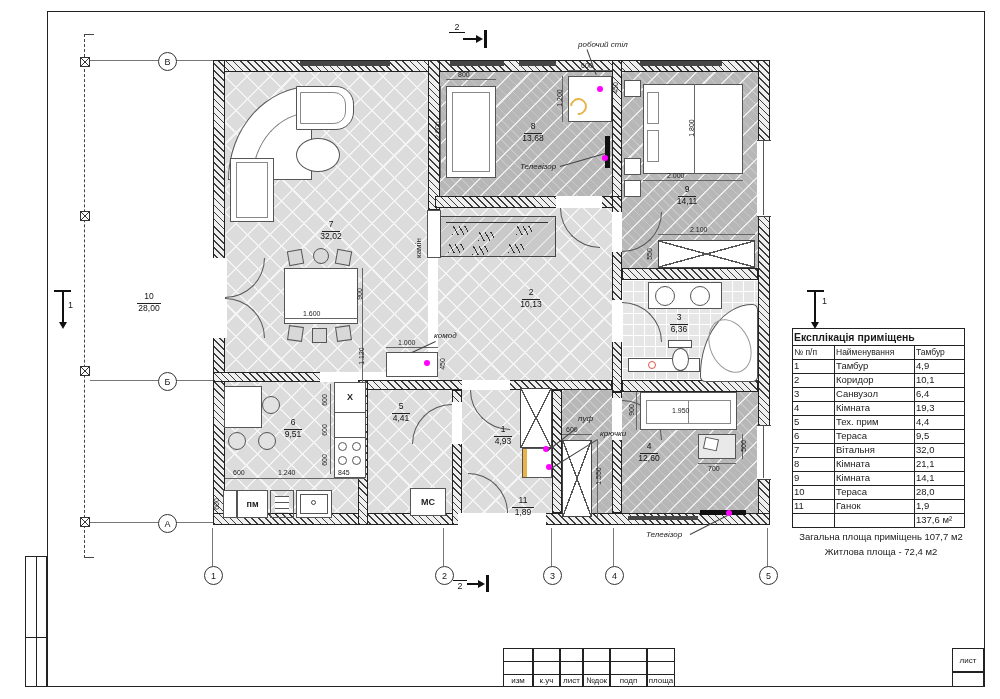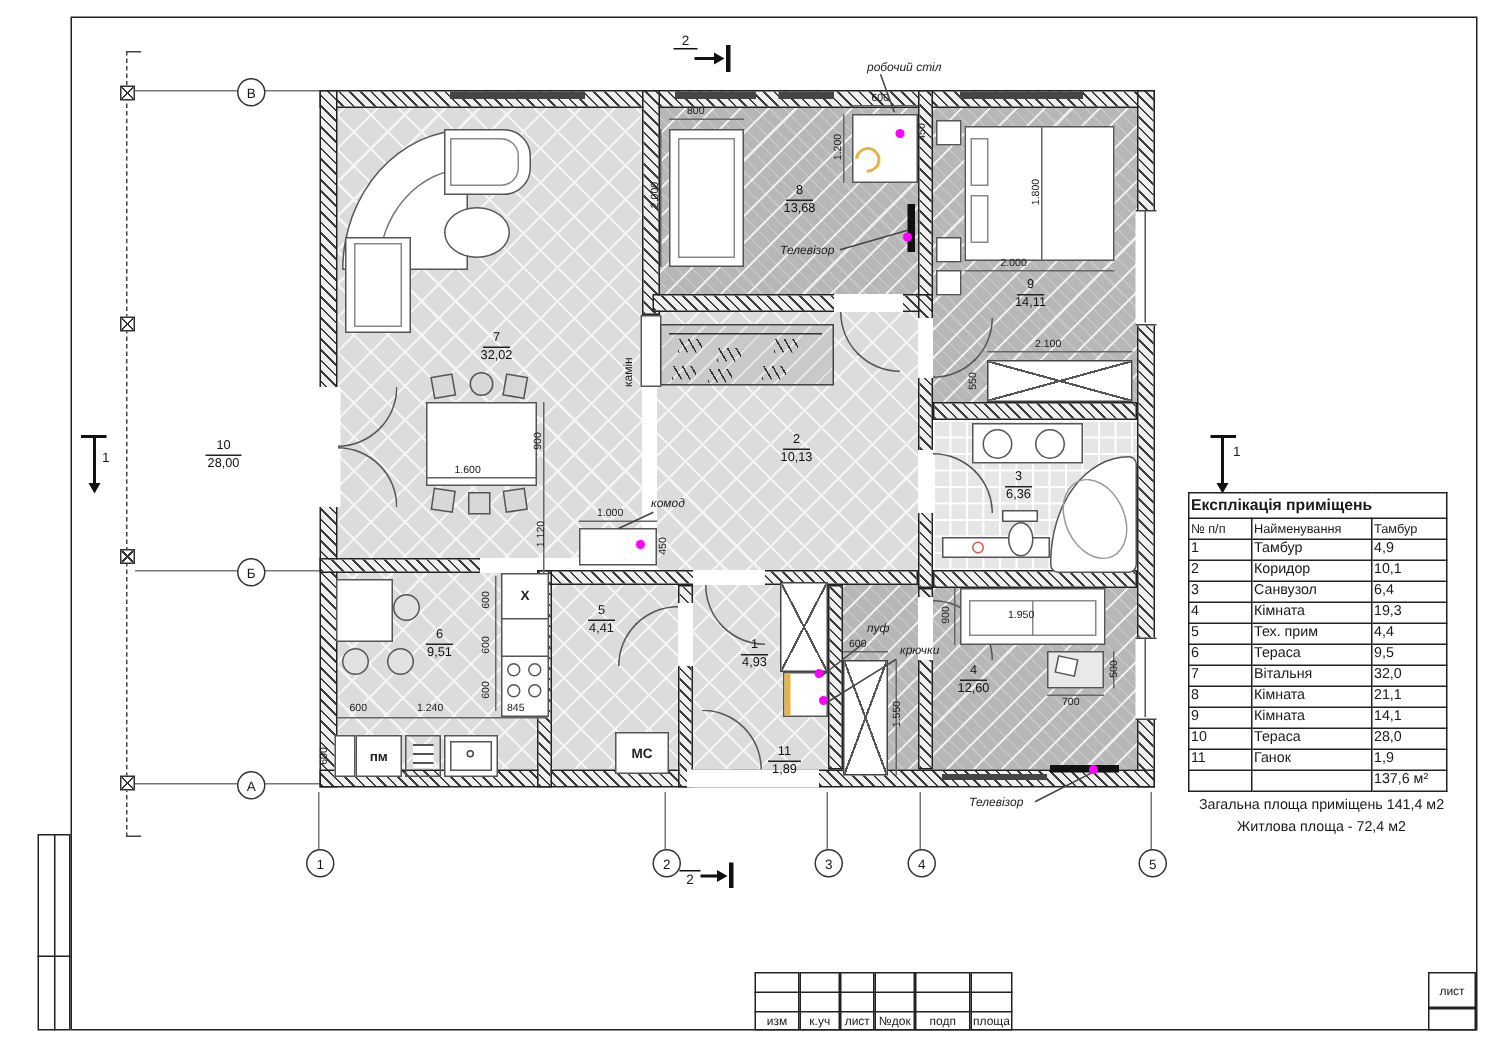--- a/index.html
+++ b/index.html
@@ -399,21 +399,21 @@
         </tr>
       </tbody>
     <tbody>
         <tr>
       <td></td>
           <td></td>
       <td>137,6 м²</td>
     </tr>
   </tbody>
     </table>
-  <div class="sumline" style="left:786px;top:531px;">Загальна площа приміщень 141,4 м2</div>
+  <div class="sumline" style="left:786px;top:531px;">Загальна площа приміщень 107,7 м2</div>
   <div class="sumline" style="left:786px;top:546px;">Житлова площа - 72,4 м2</div>
 
   <div class="tb-cell" style="left:503px;top:648px;width:30px;height:39px;"></div>
   <div class="tb-cell" style="left:533px;top:648px;width:27px;height:39px;"></div>
   <div class="tb-cell" style="left:560px;top:648px;width:23px;height:39px;"></div>
   <div class="tb-cell" style="left:583px;top:648px;width:27px;height:39px;"></div>
   <div class="tb-cell" style="left:610px;top:648px;width:37px;height:39px;"></div>
   <div class="tb-cell" style="left:647px;top:648px;width:28px;height:39px;"></div>
   <div class="thin" style="left:503px;top:661px;width:172px;height:1px;background:#222;"></div>
   <div class="thin" style="left:503px;top:674px;width:172px;height:1px;background:#222;"></div>

